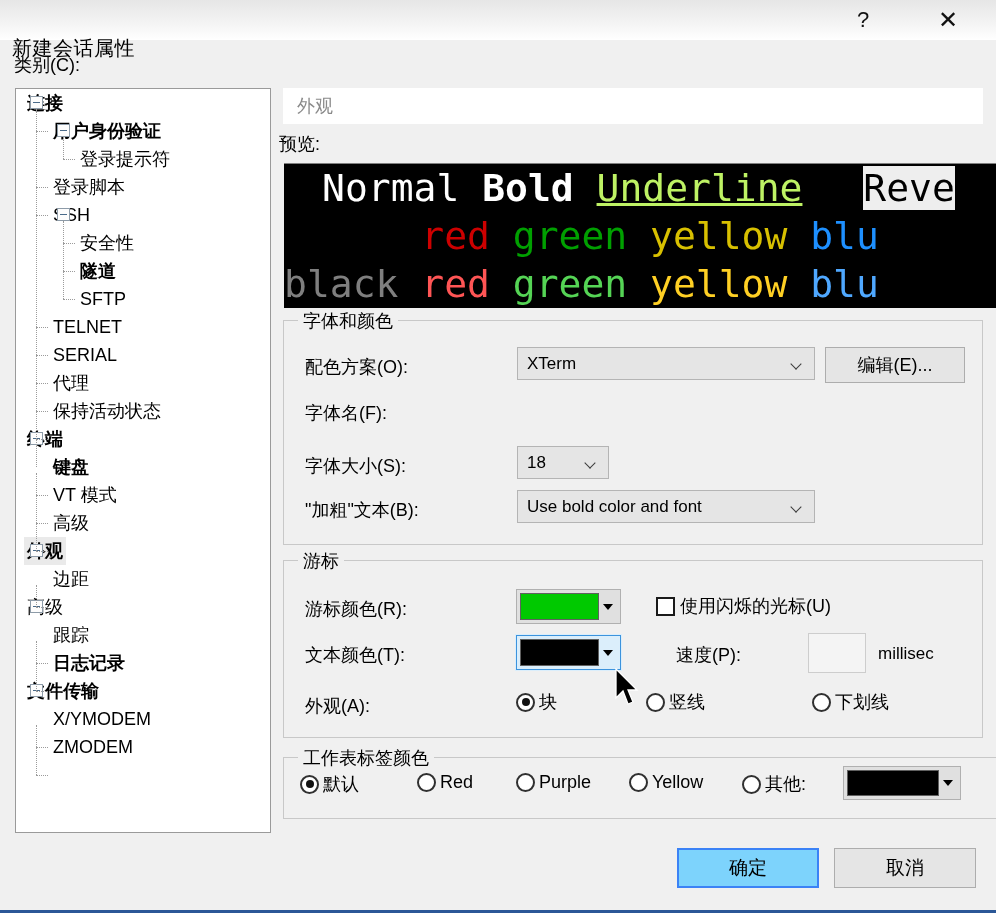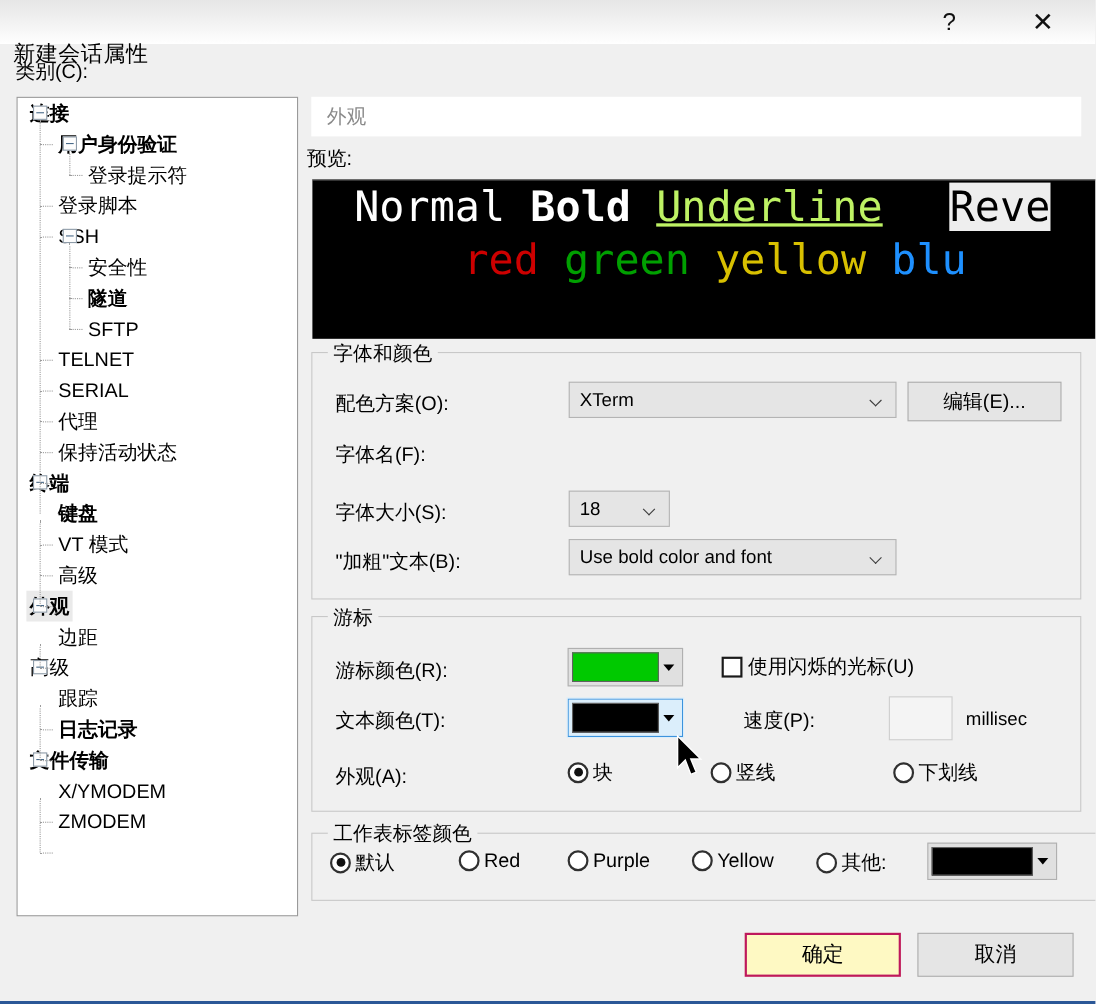--- a/index.html
+++ b/index.html
@@ -265,22 +265,22 @@
   .textfield {
     position: absolute;
     background: #f4f4f4;
     border: 1px solid #cdcdcd;
   }
 
   
   #btn-ok {
     position: absolute; left: 677px; top: 848px;
     width: 142px; height: 40px;
-    background: #fef9c3;
-    border: 2px solid #be185d;
+    background: #7dd3fc;
+    border: 2px solid #3b82f6;
     display: flex; align-items: center; justify-content: center;
     font-size: 19px; cursor: default;
   }
   #btn-cancel {
     position: absolute; left: 834px; top: 848px;
     width: 142px; height: 40px;
     background: #e5e5e5;
     border: 1px solid #adadad;
     display: flex; align-items: center; justify-content: center;
     font-size: 19px; cursor: default;
@@ -414,20 +414,21 @@
       <span class="dashv" style="left: 20px; top: 552px; height: 50px;"></span>
       <span class="dashv" style="left: 20px; top: 636px; height: 50px;"></span>
     </div>
 
   <div id="page-header">外观</div>
   <div id="preview-label">预览:</div>
 
   <div id="preview">
     <div class="pvline" id="pv1"><span class="pv-normal">Normal </span><span class="pv-bold">Bold </span><span class="pv-ul">Underline</span><span class="pv-normal"> </span><span class="pv-rev">Reve</span></div>
     <div class="pvline" id="pv2"><span class="c-red">      red </span><span class="c-green">green </span><span class="c-yellow">yellow </span><span class="c-blue">blu</span></div>
+    <div class="pvline" id="pv3"><span class="c-black">black </span><span class="cb-red">red </span><span class="cb-green">green </span><span class="cb-yellow">yellow </span><span class="cb-blue">blu</span></div>
   </div>
 
   <div class="groupbox" id="gb-font">
     <div class="group-title">字体和颜色</div>
 
     <div class="flabel" style="left:21px; top:34px;">配色方案(O):</div>
     <div class="combo" style="left:233px; top:26px; width:298px; height:33px;">
       <span>XTerm</span>
       <span class="arrow"></span>
     </div>

